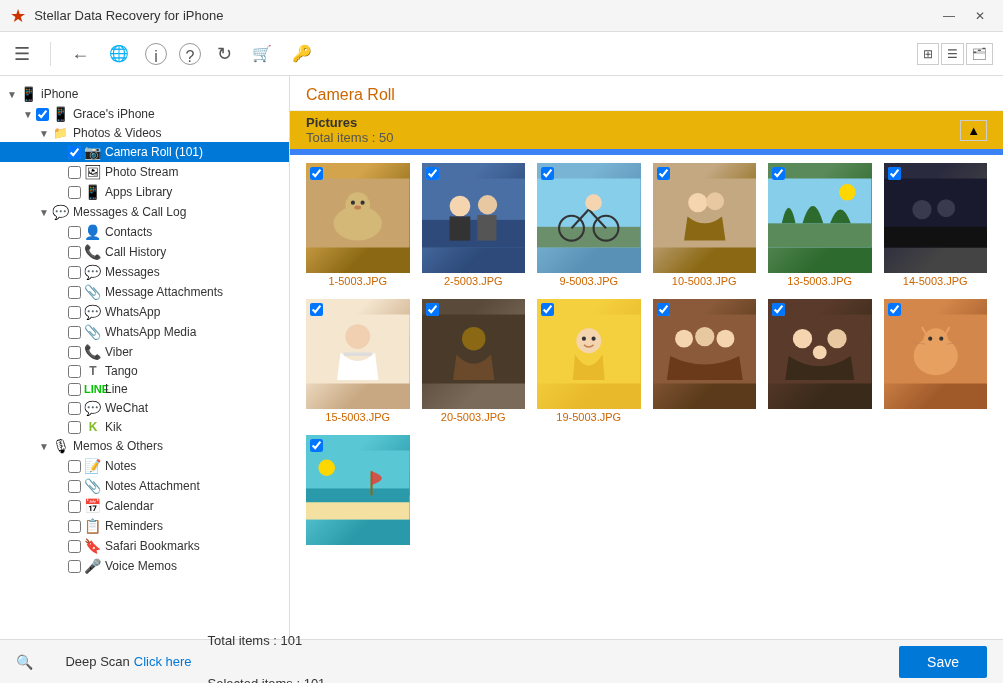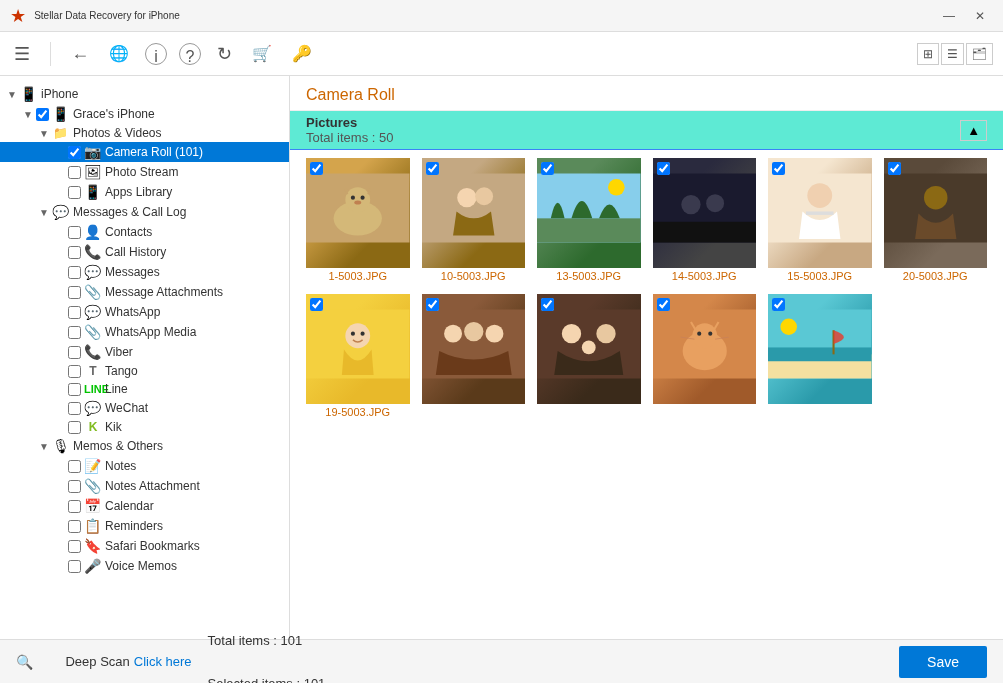--- a/index.html
+++ b/index.html
@@ -81,22 +81,22 @@
     .content-header {
       padding: 10px 16px 6px;
       border-bottom: 1px solid #eee;
     }
     .content-title { font-size: 16px; color: #cc6600; font-weight: normal; }
     .content-subheader {
       display: flex;
       justify-content: space-between;
       align-items: center;
       padding: 4px 16px;
-      background: #5eead4;
-      border-bottom: 1px solid #3b82f6;
+      background: #eab308;
+      border-bottom: 6px solid #3b82f6;
     }
     .content-subheader-left { font-size: 12px; color: #555; }
     .content-subheader-right { display: flex; align-items: center; gap: 4px; }
 
     
     .photo-grid {
       flex: 1;
       overflow-y: auto;
       padding: 8px 16px;
       display: grid;
@@ -161,21 +161,21 @@
     }
 
     .search-icon { font-size: 14px; }
   </style>
 </head>
 <body>
 
 <div class="title-bar">
   <div class="title-bar-left">
     <span style="font-size:18px; color:#cc3300;">★</span>
-    <span style="font-size:10px; color:#333;">Stellar Data Recovery for iPhone</span>
+    <span style="font-size:13px; color:#333;">Stellar Data Recovery for iPhone</span>
   </div>
   <div class="title-bar-controls">
     <button class="title-bar-btn">—</button>
     <button class="title-bar-btn title-bar-close">✕</button>
   </div>
 </div>
 
 <div class="toolbar">
   <div class="toolbar-left">
     <button class="toolbar-btn" style="font-size:18px;">☰</button>
@@ -400,20 +400,53 @@
                 <path d="M60,30 Q55,20 60,25" stroke="#c8a46c" stroke-width="3" fill="none"></path>
                 <path d="M90,30 Q95,20 90,25" stroke="#c8a46c" stroke-width="3" fill="none"></path>
               </svg>
         </div>
       </div>
       <span class="photo-label">1-5003.JPG</span>
     </div>
         <div class="photo-item">
       <div class="photo-wrapper">
         <input type="checkbox" class="photo-checkbox" checked="" style="">
+        <div style="width:100%; height:110px; background: linear-gradient(135deg, #4a6fa5 30%, #2d4a7a 70%); overflow:hidden;">
+          <svg width="100%" height="100" viewBox="0 0 150 100">
+                <rect width="150" height="100" fill="#4a6fa5"></rect>
+                <rect x="0" y="60" width="150" height="40" fill="#2d4a7a"></rect>
+                <circle cx="55" cy="40" r="15" fill="#f5d5b0"></circle>
+                <circle cx="95" cy="38" r="14" fill="#e8c8a0"></circle>
+                <rect x="40" y="55" width="30" height="35" fill="#333"></rect>
+                <rect x="80" y="53" width="28" height="37" fill="#555"></rect>
+              </svg>
+        </div>
+      </div>
+      <span class="photo-label">2-5003.JPG</span>
+    </div>
+        <div class="photo-item">
+      <div class="photo-wrapper">
+        <input type="checkbox" class="photo-checkbox" checked="" style="">
+        <div style="width:100%; height:110px; background: linear-gradient(135deg, #7ab4d4 30%, #5891b5 70%); overflow:hidden;">
+          <svg width="100%" height="100" viewBox="0 0 150 100">
+                <rect width="150" height="100" fill="#87CEEB"></rect>
+                <rect x="0" y="70" width="150" height="30" fill="#6a8f6a"></rect>
+                <circle cx="50" cy="72" r="18" fill="none" stroke="#333" stroke-width="3"></circle>
+                <circle cx="100" cy="72" r="18" fill="none" stroke="#333" stroke-width="3"></circle>
+                <line x1="50" y1="72" x2="75" y2="45" stroke="#333" stroke-width="3"></line>
+                <line x1="75" y1="45" x2="100" y2="72" stroke="#333" stroke-width="3"></line>
+                <circle cx="82" cy="35" r="12" fill="#f5d5b0"></circle>
+              </svg>
+        </div>
+      </div>
+      <span class="photo-label">9-5003.JPG</span>
+    </div>
+        <div class="photo-item">
+      <div class="photo-wrapper">
+        <input type="checkbox" class="photo-checkbox" checked="" style="">
         <div style="width:100%; height:110px; background: linear-gradient(135deg, #c4a882 30%, #8B6914 70%); overflow:hidden;">
           <svg width="100%" height="100" viewBox="0 0 150 100">
                 <rect width="150" height="100" fill="#c4a882"></rect>
                 <circle cx="65" cy="35" r="14" fill="#f5d5b0"></circle>
                 <circle cx="90" cy="33" r="13" fill="#e8c8a0"></circle>
                 <path d="M50,55 Q75,75 100,55 L105,90 L45,90 Z" fill="#8B6914"></path>
               </svg>
         </div>
       </div>
       <span class="photo-label">10-5003.JPG</span>

